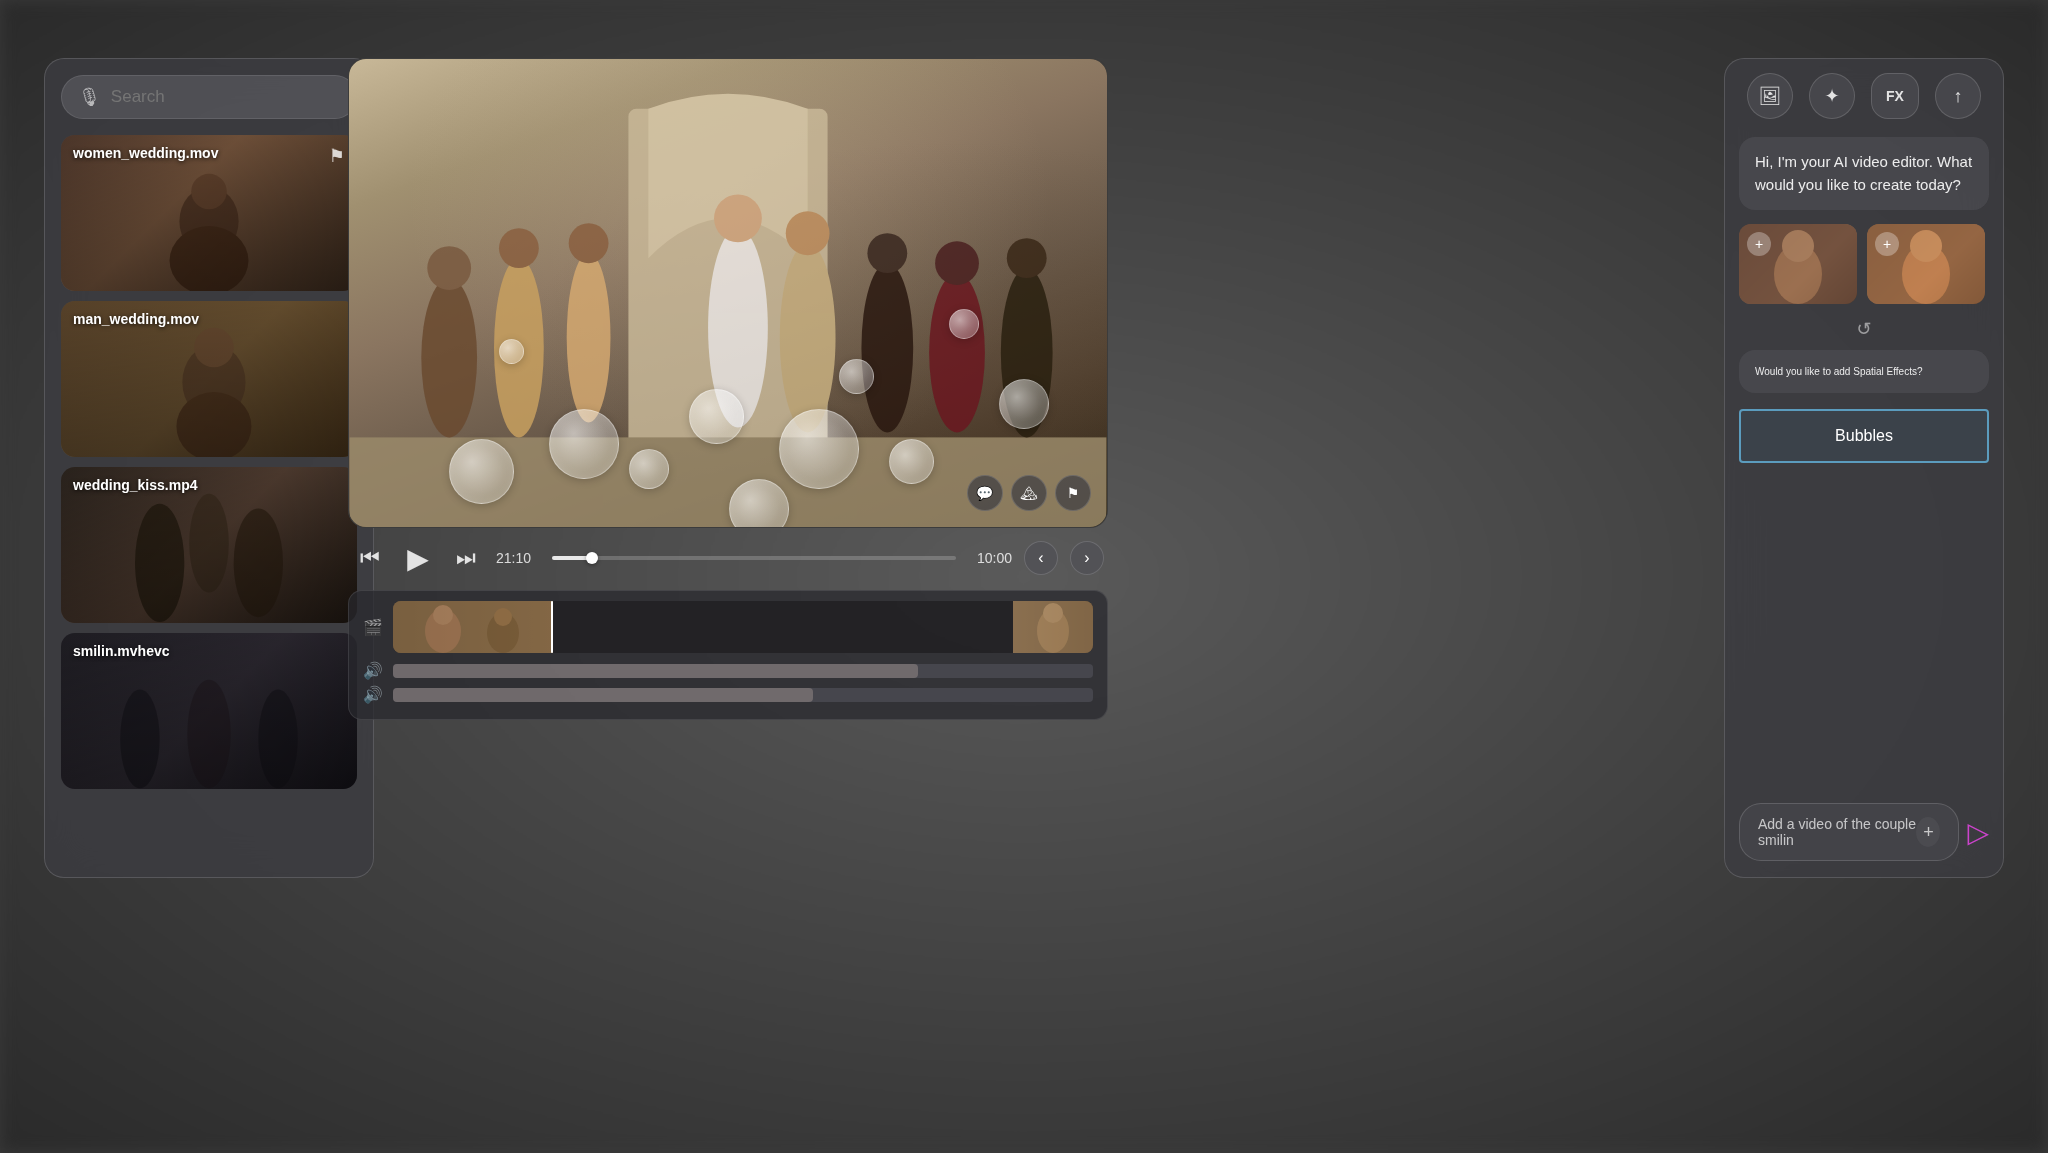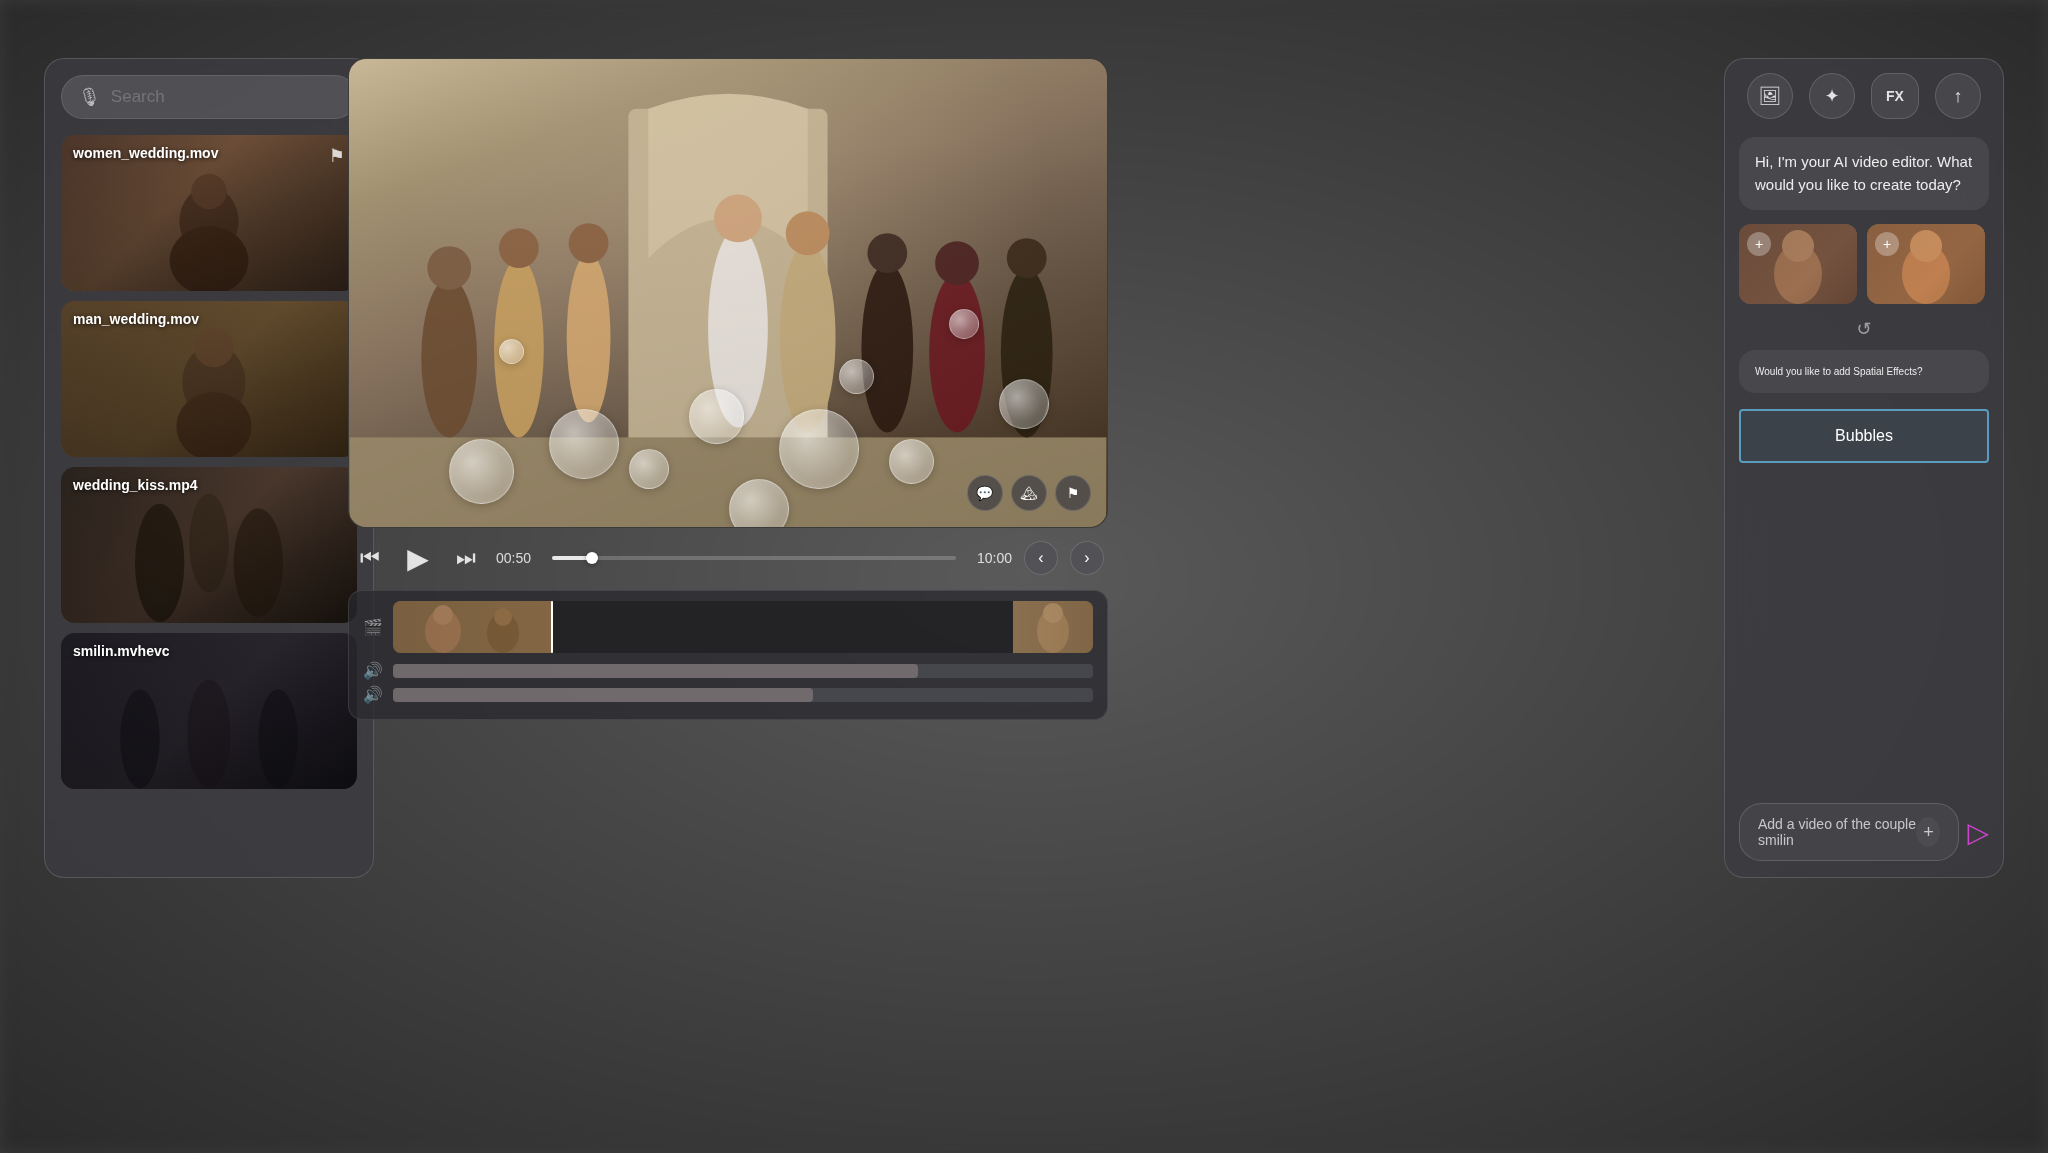--- a/index.html
+++ b/index.html
@@ -660,21 +660,21 @@
         <div class="overlay-btn">🏔</div>
         <div class="overlay-btn">⚑</div>
       </div>
     </div>
   </div>
 
   <div class="controls-bar">
     <button class="ctrl-btn">⏮</button>
     <button class="ctrl-btn" style="font-size:28px;">▶</button>
     <button class="ctrl-btn">⏭</button>
-    <span class="time-label">00:50</span>
+    <span class="time-label">21:10</span>
     <div class="progress-track">
       <div class="progress-fill"></div>
       <div class="progress-thumb"></div>
     </div>
     <span class="time-label" style="text-align:right;">10:00</span>
     <button class="nav-btn">‹</button>
     <button class="nav-btn">›</button>
   </div>
 
   <div class="timeline-area">

